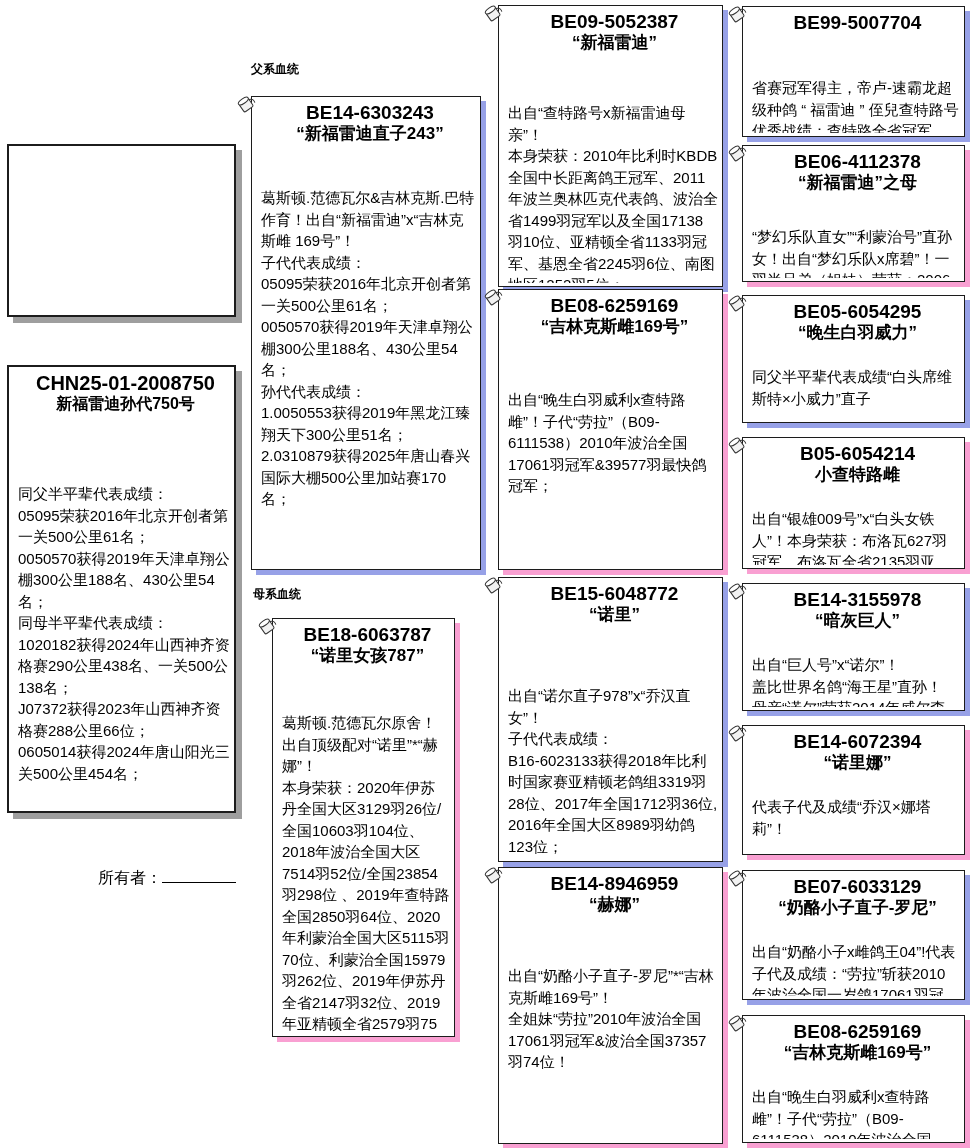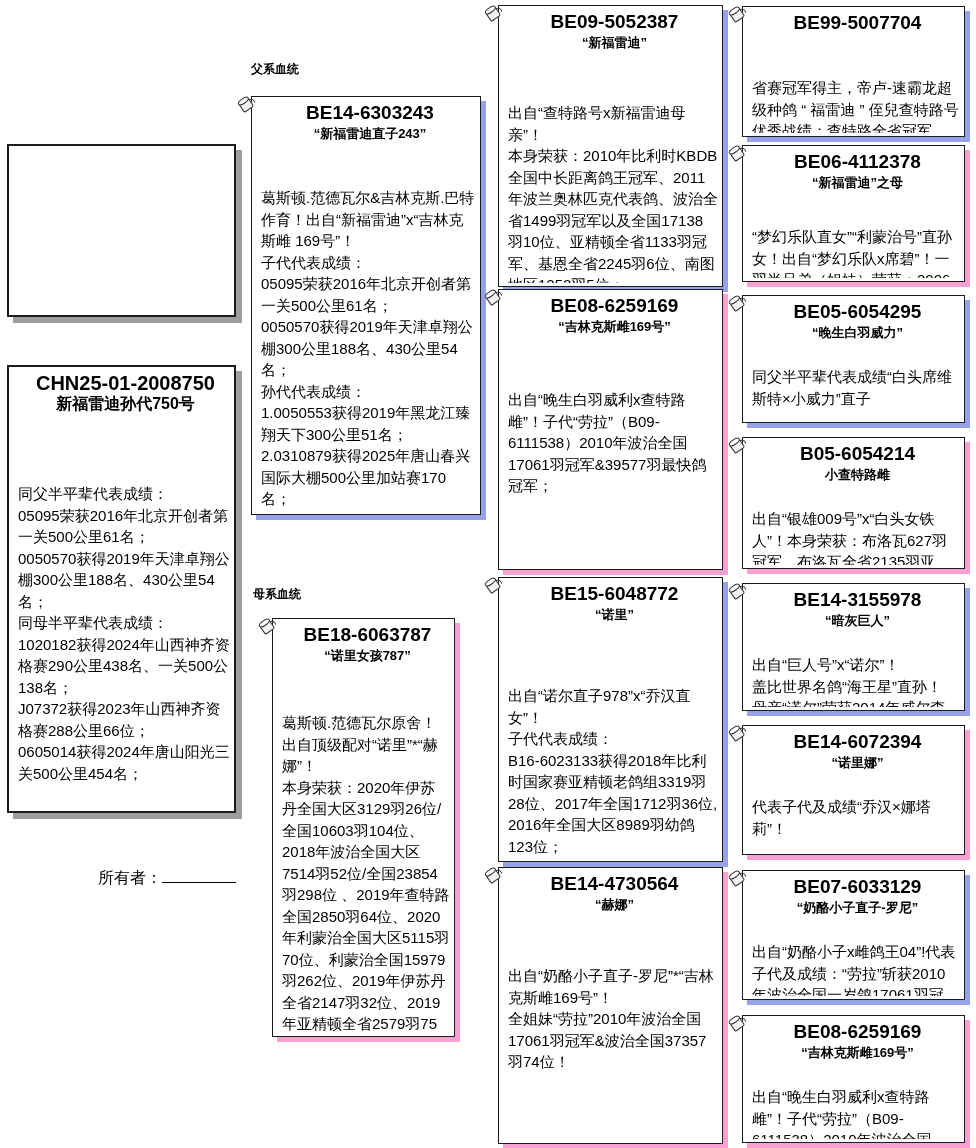--- a/index.html
+++ b/index.html
@@ -3,37 +3,37 @@
 <meta charset="utf-8">
 <style>
   html,body{margin:0;padding:0;background:#fff;}
   .stage{position:relative;width:976px;height:1148px;background:#fff;
          font-family:"Liberation Sans","DejaVu Sans",sans-serif;color:#000;overflow:hidden;}
   .box{position:absolute;background:#fff;border:1px solid #1c1c1c;box-sizing:border-box;padding-left:8px;}
   .shadow-n{box-shadow:6px 6px 0 0 var(--neutral);}
   .shadow-p{box-shadow:5px 5px 0 0 var(--paternal);}
   .shadow-m{box-shadow:5px 5px 0 0 var(--maternal);}
   .ring{margin-top:5px;text-align:center;font-weight:bold;font-size:19px;line-height:22px;}
-  .name{text-align:center;font-weight:bold;font-size:13px;line-height:20px;}
+  .name{text-align:center;font-weight:bold;font-size:17px;line-height:20px;}
   .body{position:absolute;left:9px;right:4px;bottom:3px;overflow:hidden;
         font-size:15px;line-height:21.5px;white-space:pre-wrap;word-break:break-word;}
   .pin{position:absolute;left:-18px;top:-4px;width:24px;height:22px;}
   .blood-label{position:absolute;font-weight:bold;font-size:12px;}
   
   #empty-box{left:7px;top:144px;width:229px;height:173px;border-width:2px;}
   #subject{left:7px;top:365px;width:229px;height:448px;border-width:2px;}
   #subject .ring{font-size:20px;}
   #subject .name{font-size:16px;}
   #subject .body{top:116px;}
   #owner-line{position:absolute;left:98px;top:866px;font-size:16px;}
   #owner-line .blank{display:inline-block;width:74px;border-bottom:1px solid #000;height:16px;vertical-align:baseline;}
   
   #label-paternal{left:251px;top:61px;}
   #label-maternal{left:253px;top:586px;}
-  #sire{left:251px;top:96px;width:230px;height:419px;}
+  #sire{left:251px;top:96px;width:230px;height:474px;}
   #sire .body{top:90px;}
   #dam{left:252px;top:618px;width:183px;height:419px;margin-left:20px;}
   #dam .body{top:93px;}
   
   #pgf{left:498px;top:5px;width:225px;height:282px;}   #pgf .body{top:96px;}
   #pgm{left:498px;top:289px;width:225px;height:281px;} #pgm .body{top:99px;}
   #mgf{left:498px;top:577px;width:225px;height:285px;} #mgf .body{top:99px;margin-top:8px;}
   #mgm{left:498px;top:867px;width:225px;height:277px;} #mgm .body{top:97px;}
   
   .g4{left:742px;width:223px;}
@@ -148,21 +148,21 @@
   </div>
 
   <div class="box shadow-m" id="mgm">
     <span class="pin"><svg width="24" height="22" viewBox="0 0 24 22">
           <g transform="rotate(-35 12 11)">
             <rect x="6" y="7" width="11" height="10" rx="1.5" fill="#f2f2f2" stroke="#333"></rect>
             <ellipse cx="11.5" cy="7" rx="5.8" ry="2.4" fill="#fff" stroke="#333"></ellipse>
             <path d="M17 9 q4.5 1.5 3 6" fill="none" stroke="#333"></path>
           </g>
         </svg></span>
-    <div class="ring">BE14-4730564</div>
+    <div class="ring">BE14-8946959</div>
     <div class="name">“赫娜”</div>
     <div class="body">出自“奶酪小子直子-罗尼”*“吉林克斯雌169号”！
 全姐妹“劳拉”2010年波治全国17061羽冠军&amp;波治全国37357羽74位！</div>
   </div>
 
   <div class="box shadow-p g4" id="pgf_sire">
     <span class="pin"><svg width="24" height="22" viewBox="0 0 24 22">
           <g transform="rotate(-35 12 11)">
             <rect x="6" y="7" width="11" height="10" rx="1.5" fill="#f2f2f2" stroke="#333"></rect>
             <ellipse cx="11.5" cy="7" rx="5.8" ry="2.4" fill="#fff" stroke="#333"></ellipse>

